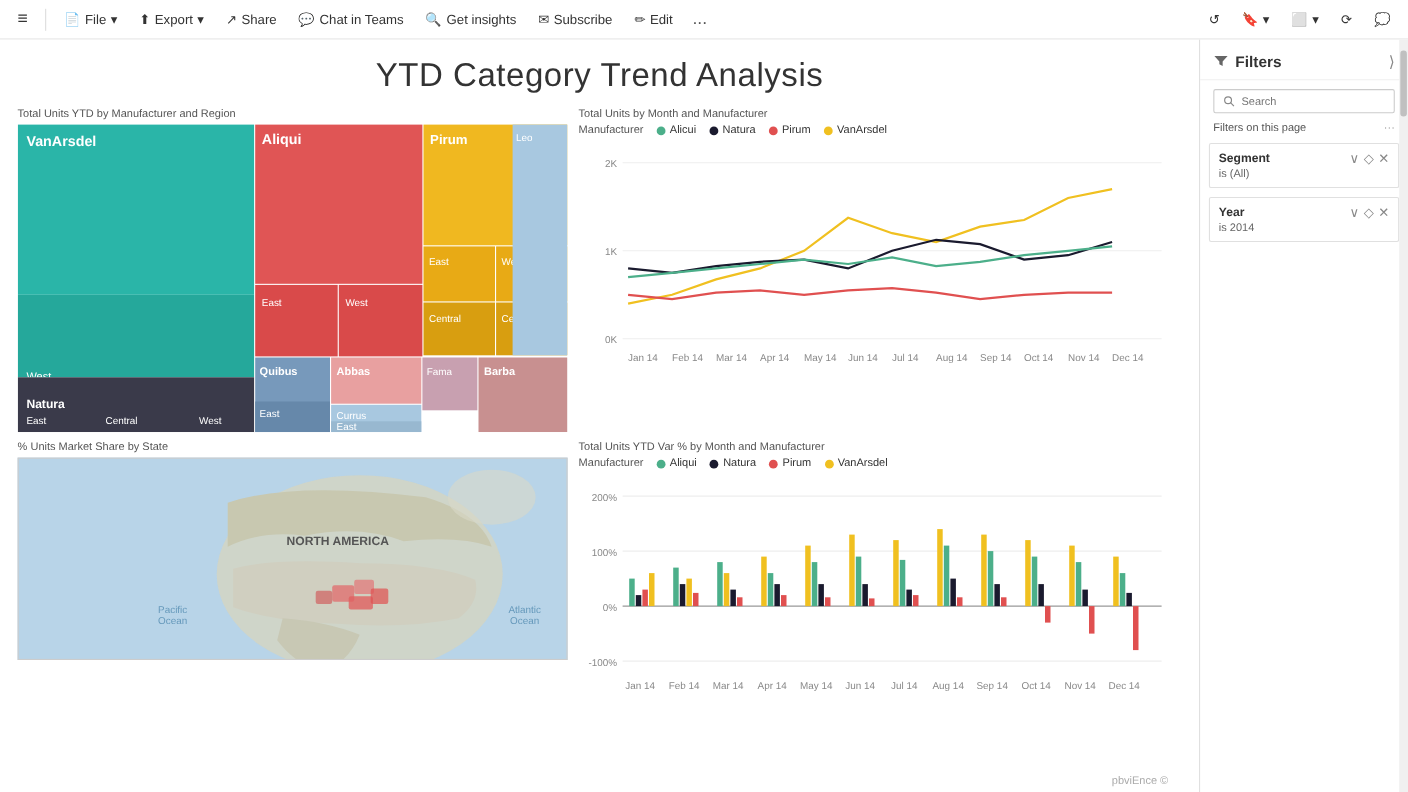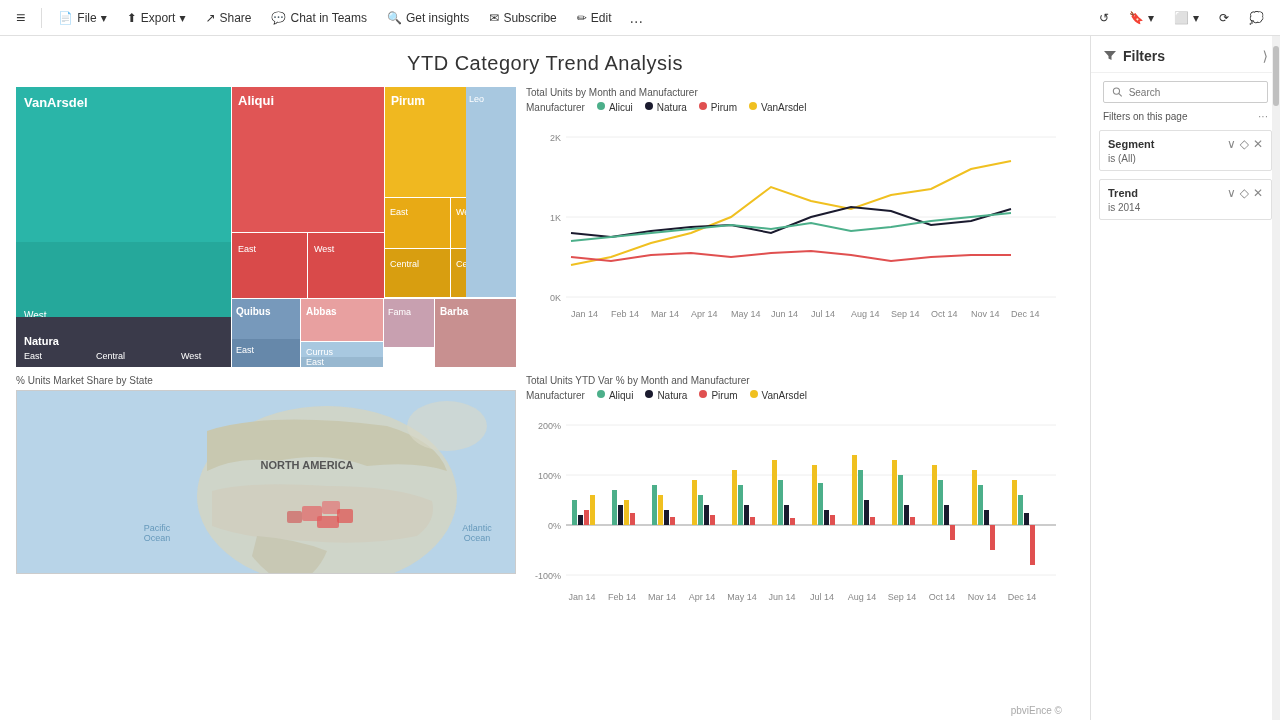--- a/index.html
+++ b/index.html
@@ -34,21 +34,21 @@
     .canvas {
       flex: 1;
       background: #fff;
       overflow: hidden;
       position: relative;
       padding: 0;
     }
 
     .report-title {
       text-align: center;
-      font-size: 20px;
+      font-size: 30px;
       font-weight: 300;
       color: #333;
       margin: 16px 0 8px 0;
       letter-spacing: 0.5px;
     }
 
     
     .scroll-bar {
       position: absolute;
       right: 0;
@@ -90,21 +90,21 @@
       width: 500px;
       height: 280px;
       position: relative;
       overflow: hidden;
     }
 
     .legend {
       display: flex; align-items: center; gap: 12px;
       margin-bottom: 4px; font-size: 10px; color: #333;
     }
-    .legend-item { display: flex; align-items: flex-start; gap: 4px; }
+    .legend-item { display: flex; align-items: center; gap: 4px; }
     .legend-dot { width: 8px; height: 8px; border-radius: 50%; }
 
     
     .map-container {
       width: 500px;
       height: 184px;
       position: relative;
       overflow: hidden;
       background: #b8d4e8;
       border: 1px solid #ccc;
@@ -264,20 +264,21 @@
 </div>
 
 <div class="main-area">
 
   <div class="canvas">
     <h1 class="report-title">YTD Category Trend Analysis</h1>
 
     <div class="charts-grid">
 
       <div class="chart-section">
+        <div class="chart-title">Total Units YTD by Manufacturer and Region</div>
         <div class="treemap-container">
           <svg width="500" height="280">
 
             <rect x="0" y="0" width="215" height="155" fill="#2ab5a8"></rect>
             <text x="8" y="20" fill="white" font-size="13" font-weight="600">VanArsdel</text>
 
             <text x="8" y="220" fill="white" font-size="10">East</text>
 
             <rect x="0" y="155" width="215" height="75" fill="#25a89b"></rect>
             <text x="8" y="232" fill="white" font-size="10">West</text>
@@ -583,21 +584,21 @@
           <span class="filter-action-icon">∨</span>
           <span class="filter-action-icon">◇</span>
           <span class="filter-action-icon">✕</span>
         </div>
       </div>
       <div class="filter-card-value">is (All)</div>
     </div>
 
     <div class="filter-card">
       <div class="filter-card-header">
-        <span class="filter-card-title">Trend</span>
+        <span class="filter-card-title">Year</span>
         <div class="filter-card-actions">
           <span class="filter-action-icon">∨</span>
           <span class="filter-action-icon">◇</span>
           <span class="filter-action-icon">✕</span>
         </div>
       </div>
       <div class="filter-card-value">is 2014</div>
     </div>
   </div>
 </div>

